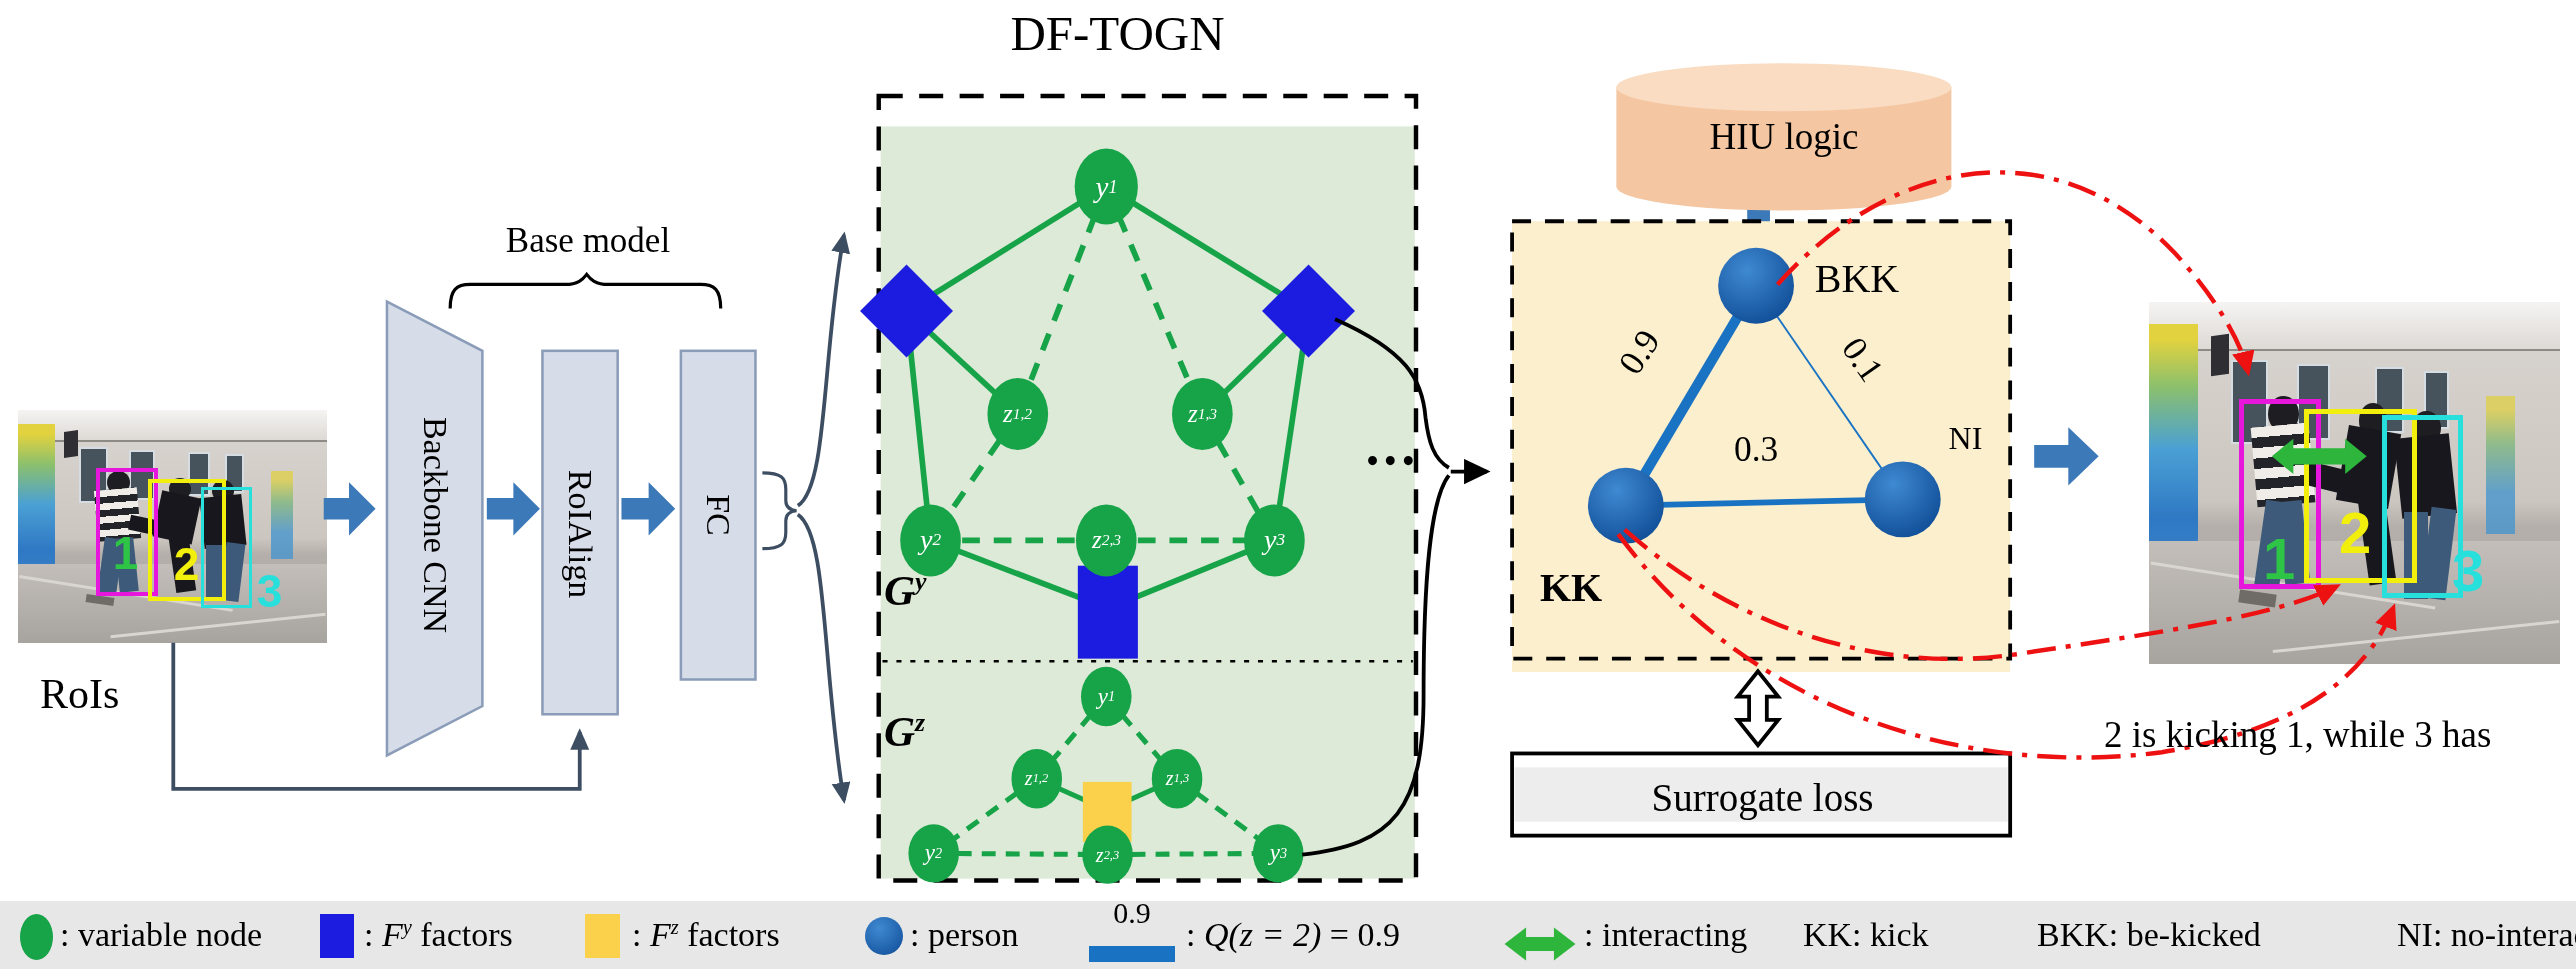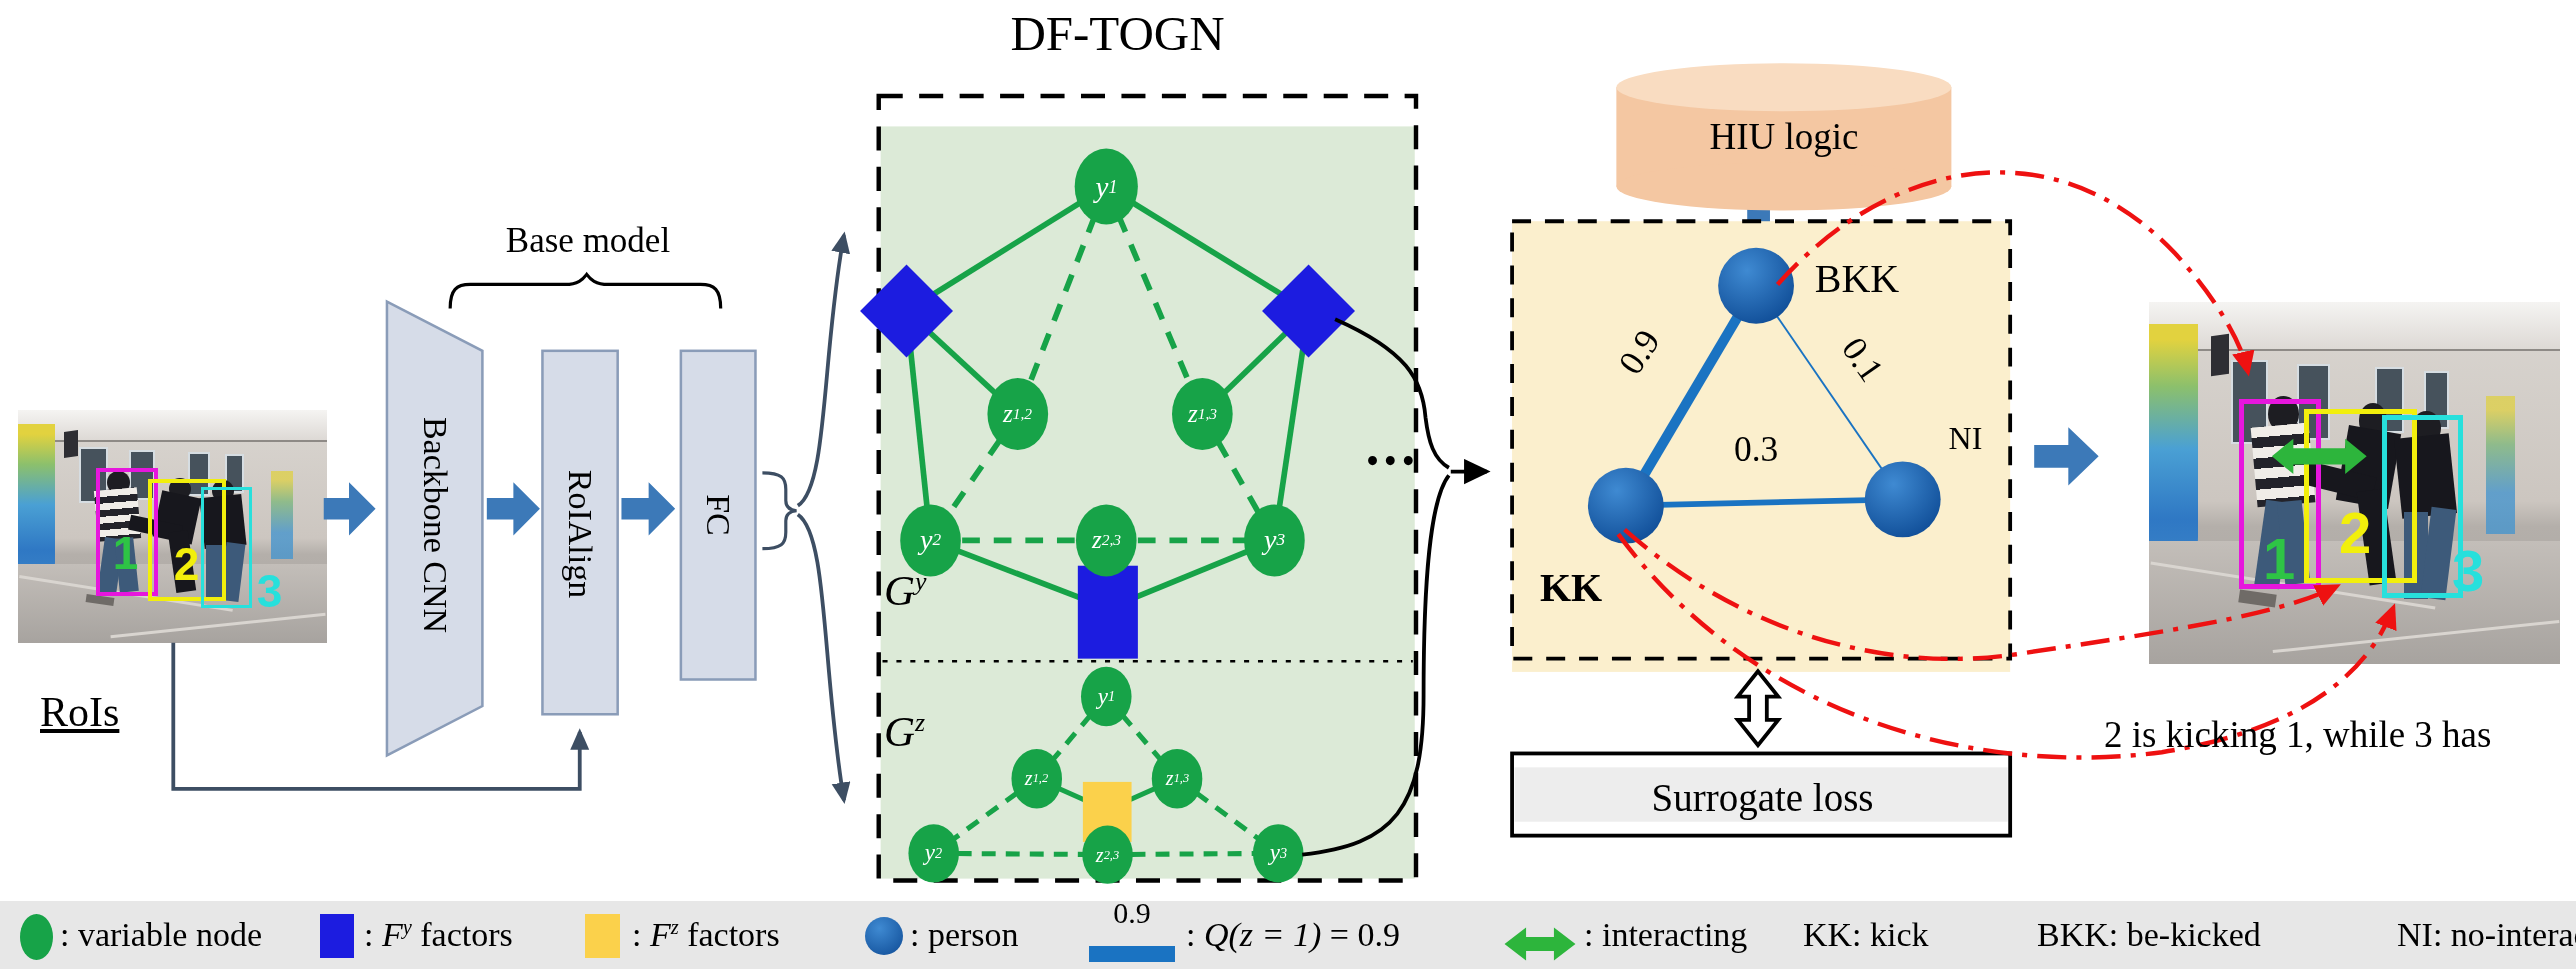--- a/index.html
+++ b/index.html
@@ -25,21 +25,21 @@
   .gdark{position:absolute;background:#6f6b67;}
   .p-head{position:absolute;background:#1d1d22;border-radius:50%;}
   .p-dark{position:absolute;background:#17171d;}
   .p-jeans{position:absolute;background:#3d5a7a;}
   .p-stripe{position:absolute;background:repeating-linear-gradient(180deg,#f0ede8 0 13%,#23232a 13% 26%);}
   .bbox{position:absolute;box-sizing:border-box;}
   .bnum{position:absolute;font-family:"Liberation Sans",sans-serif;font-weight:bold;line-height:1;}
   
   .gnode{position:absolute;display:flex;align-items:center;justify-content:center;color:#fff;font-style:italic;}
   .gnode sub{font-style:italic;}
-  .glabel{position:absolute;font-style:italic;font-weight:normal;color:#000;}
+  .glabel{position:absolute;font-style:italic;font-weight:bold;color:#000;}
   .legend-ic{position:absolute;}
 </style>
 </head>
 <body>
 
 <div id="canvas">
 
   <div class="photo" style="left:17.7px;top:410px;width:309px;height:233px;">
     <div class="ceiling"></div>
     <div class="colL"></div>
@@ -255,21 +255,21 @@
     <g fill="none" stroke="#ee1111" stroke-width="7" stroke-dasharray="46 16 8 16">
       <path d="M2812,450 C2990,250 3250,200 3440,400 C3505,470 3545,540 3556,588" marker-end="url(#mRed)"></path>
       <path d="M2570,838 C2760,1005 2990,1065 3190,1035 C3420,1000 3600,975 3696,928" marker-end="url(#mRed)"></path>
       <path d="M2560,845 C2770,1130 3120,1230 3420,1190 C3620,1158 3740,1080 3786,962" marker-end="url(#mRed)"></path>
     </g>
 
     <polygon points="3594,722 3628,694 3628,709 3710,709 3710,694 3744,722 3710,750 3710,735 3628,735 3628,750" fill="#2db53c"></polygon>
   </svg>
 
   <div class="txt ctr" style="left:972px;top:5px;width:291px;font-size:49px;">DF-TOGN</div>
-  <div class="txt" style="left:40px;top:688px;font-size:42px;text-decoration:underline;">RoIs</div>
+  <div class="txt" style="left:40px;top:670px;font-size:42px;">RoIs</div>
   <div class="txt ctr" style="left:487px;top:221px;width:202px;font-size:35px;">Base model</div>
 
   <div class="txt" style="left:435px;top:525px;font-size:34px;transform:translate(-50%,-50%) rotate(90deg);">Backbone CNN</div>
   <div class="txt" style="left:580px;top:534px;font-size:34px;transform:translate(-50%,-50%) rotate(90deg);">RoIAlign</div>
   <div class="txt" style="left:718px;top:515px;font-size:34px;transform:translate(-50%,-50%) rotate(90deg);">FC</div>
 
   <div class="glabel" style="left:884px;top:566px;font-size:43px;"><span class="it">G</span><sup class="it">y</sup></div>
   <div class="glabel" style="left:884px;top:707px;font-size:43px;"><span class="it">G</span><sup class="it">z</sup></div>
 
   <div class="gnode" style="left:1075px;top:149px;width:63px;height:76px;font-size:29px;">
@@ -340,21 +340,21 @@
     <div class="txt" style="left:364px;top:15px;font-size:34px;"><span>: </span><span class="it">F</span><sup class="it">y</sup><span> factors</span></div>
 
     <div class="legend-ic" style="left:585px;top:13.3px;width:35px;height:44px;background:#fbd14b;"></div>
     <div class="txt" style="left:632px;top:15px;font-size:34px;"><span>: </span><span class="it">F</span><sup class="it">z</sup><span> factors</span></div>
 
     <div class="legend-ic" style="left:865px;top:16px;width:38px;height:38px;border-radius:50%;background:radial-gradient(circle at 38% 30%, #3f8ad2, #0d4a94);"></div>
     <div class="txt" style="left:910px;top:15px;font-size:34px;">: person</div>
 
     <div class="txt ctr" style="left:1110px;top:-5px;width:44px;font-size:30px;">0.9</div>
     <div class="legend-ic" style="left:1089px;top:45px;width:86px;height:16.4px;background:#1a73c2;"></div>
-    <div class="txt" style="left:1186px;top:15px;font-size:34px;"><span>: </span><span class="it">Q</span><span class="it">(z = 1)</span><span> = 0.9</span></div>
+    <div class="txt" style="left:1186px;top:15px;font-size:34px;"><span>: </span><span class="it">Q</span><span class="it">(z = 2)</span><span> = 0.9</span></div>
 
     <svg class="legend-ic" style="left:1502px;top:24px;" width="76" height="38" viewBox="0 0 120 60">
       <polygon points="4,30 38,4 38,19 82,19 82,4 116,30 82,56 82,41 38,41 38,56" fill="#2db53c"></polygon>
     </svg>
     <div class="txt" style="left:1584px;top:15px;font-size:34px;">: interacting</div>
 
     <div class="txt" style="left:1803px;top:15px;font-size:34px;">KK: kick</div>
     <div class="txt" style="left:2037px;top:15px;font-size:34px;">BKK: be-kicked</div>
     <div class="txt" style="left:2397px;top:15px;font-size:34px;">NI: no-interaction</div>
   </div>

